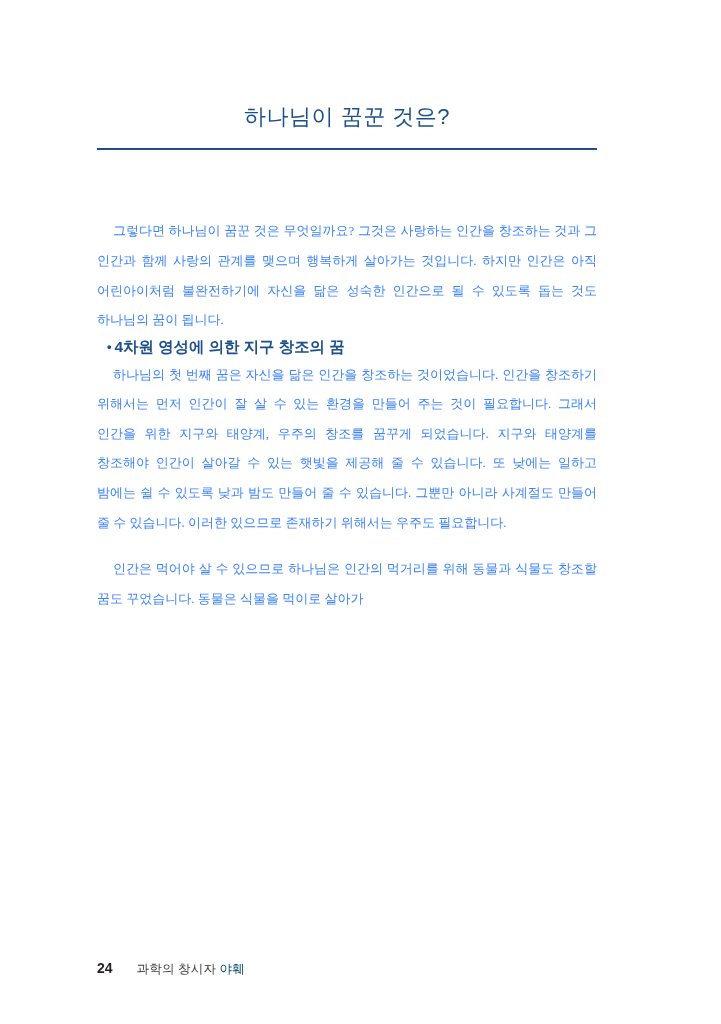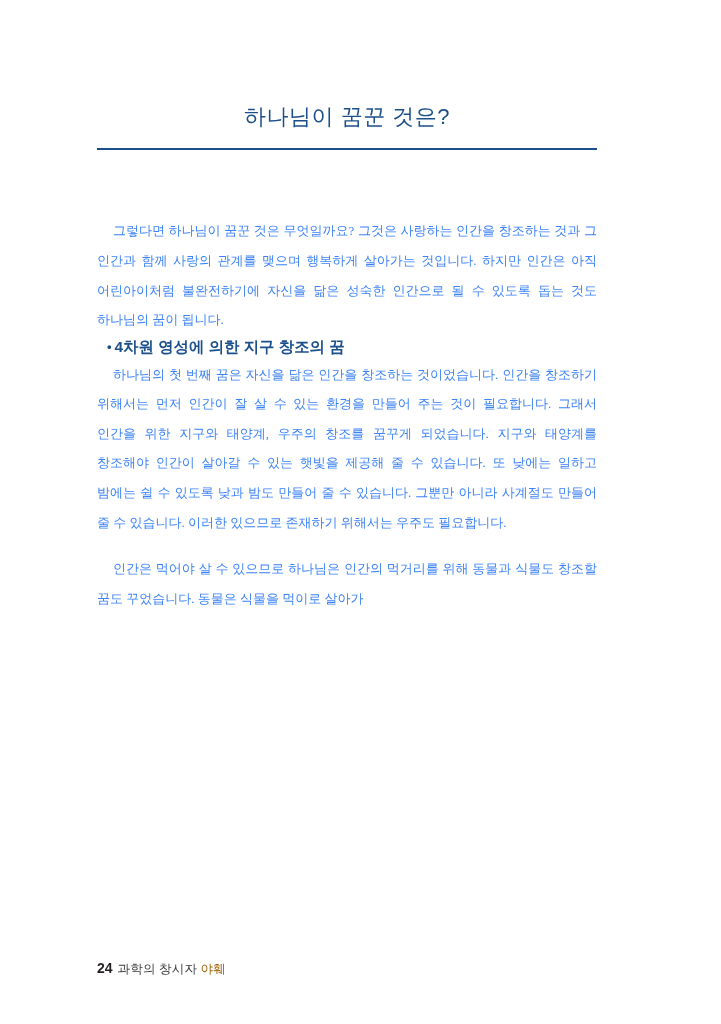--- a/index.html
+++ b/index.html
@@ -75,35 +75,35 @@
   }
   .para-gap {
     margin-top: 17px;
   }
   .footer {
     position: absolute;
     left: 97px;
     bottom: 46px;
     display: flex;
     align-items: baseline;
-    gap: 5px;
+    gap: 24px;
   }
   .footer .pagenum {
     font-family: "Liberation Sans", sans-serif;
     font-weight: bold;
     font-size: 14px;
     color: #231f20;
   }
   .footer .runhead {
     font-size: 12.5px;
     color: #3a3a3a;
     letter-spacing: 0.2px;
   }
   .footer .runhead .accent {
-    color: #a16207;
+    color: #0c4a6e;
   }
 </style>
 </head>
 <body>
 
 <div class="page">
   <div class="content">
 
     <h1 class="chapter-title">하나님이 꿈꾼 것은?</h1>
 

